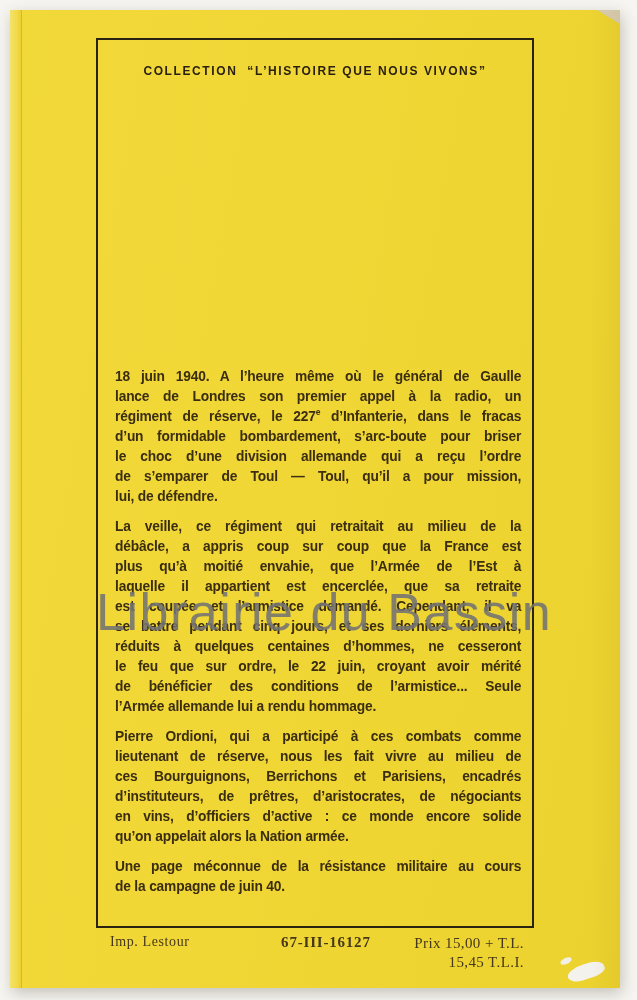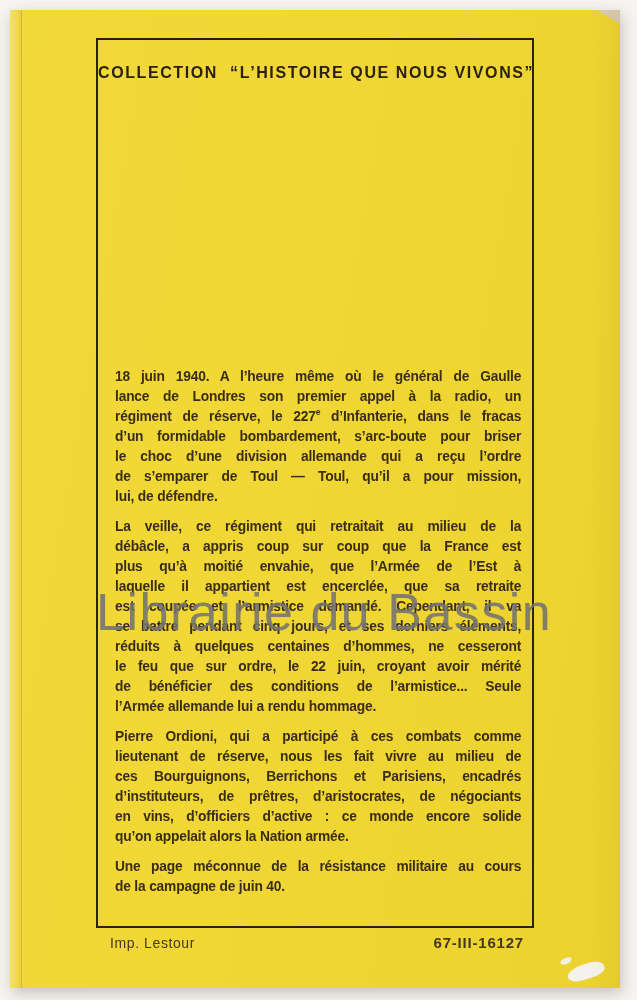--- a/index.html
+++ b/index.html
@@ -71,21 +71,21 @@
     height: 890px;
     border: 2px solid #2b2312;
     box-sizing: border-box;
   }
   .collection-title {
     position: absolute;
     top: 24px;
     left: 0;
     width: 100%;
     text-align: center;
-    font-size: 16px;
+    font-size: 12px;
     font-weight: 700;
     letter-spacing: 1.6px;
     white-space: pre;
     color: #2b2110;
   }
   
   .synopsis {
     position: absolute;
     top: 326px;
     left: 17px;
@@ -110,22 +110,23 @@
     line-height: 0;
   }
   
   .imprint-row {
     position: absolute;
     left: 100px;
     top: 924px;
     width: 414px;
     display: flex;
     justify-content: space-between;
-    align-items: flex-end;
+    align-items: flex-start;
     color: #46381b;
+    font-family: Liberation Serif, serif;
   }
   .printer {
     font-size: 14px;
     letter-spacing: 0.6px;
   }
   .reference {
     font-size: 15px;
     font-weight: 600;
     letter-spacing: 0.8px;
     margin-left: 48px;
@@ -201,19 +202,23 @@
           <div class="para">
             <div class="line">Une page méconnue de la résistance militaire au cours</div>
             <div class="line last">de la campagne de juin 40.</div>
           </div>
         </div>
     </div>
 
     <div class="imprint-row">
       <span class="printer">Imp. Lestour</span>
       <span class="reference">67-III-16127</span>
+      <span class="price">
+        <span>Prix 15,00 + T.L.</span>
+        <span>15,45 T.L.I.</span>
+      </span>
     </div>
 
   </div>
 
   <div class="watermark">Librairie du Bassin</div>
 
 </div>
 
 </body></html>

